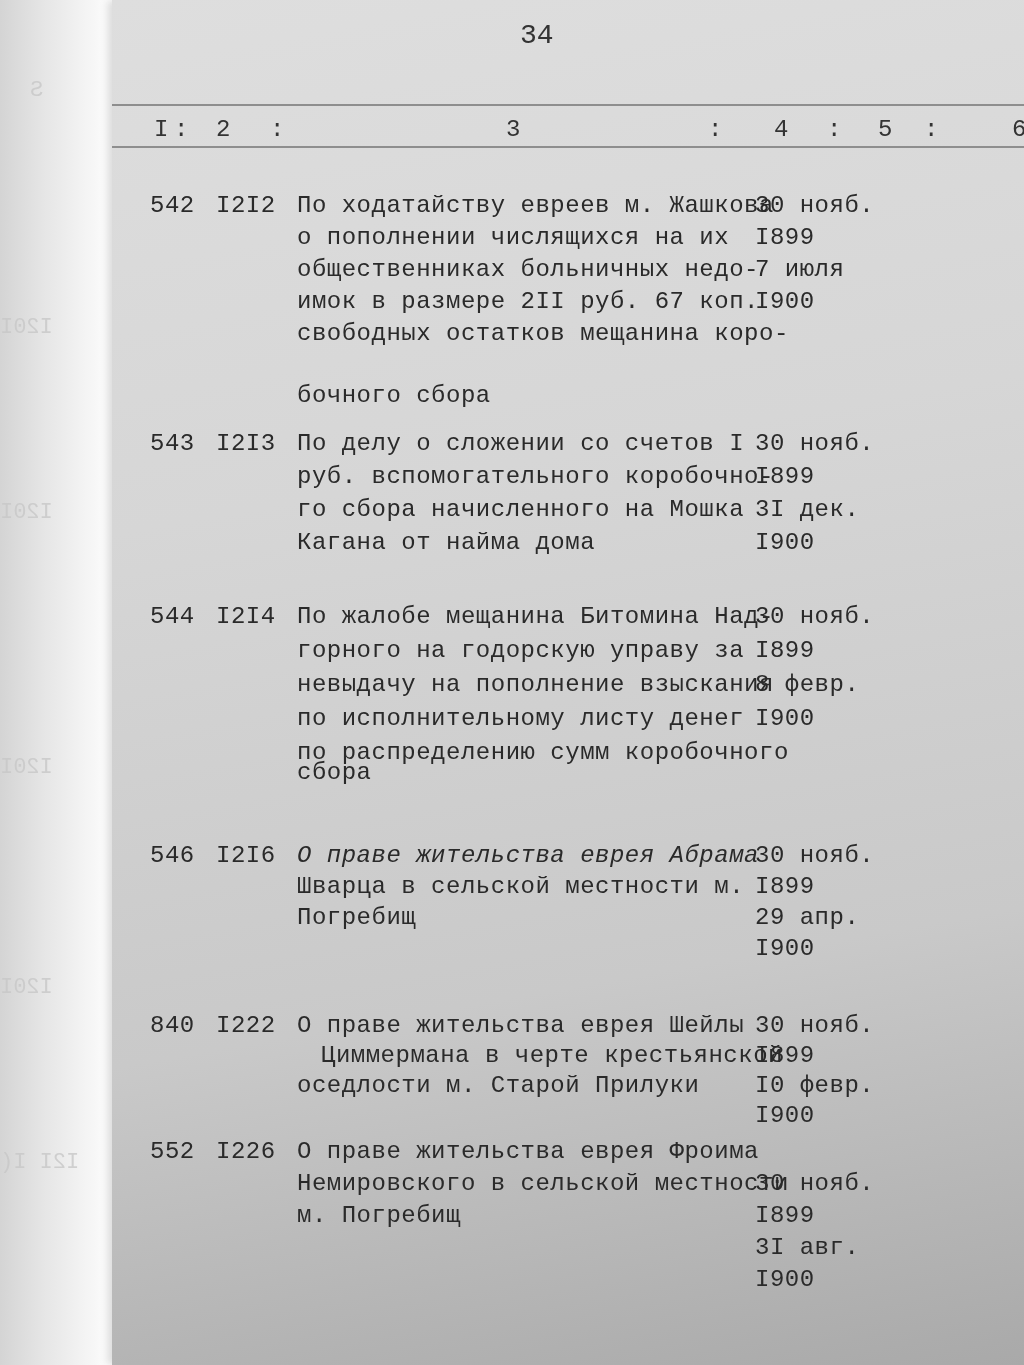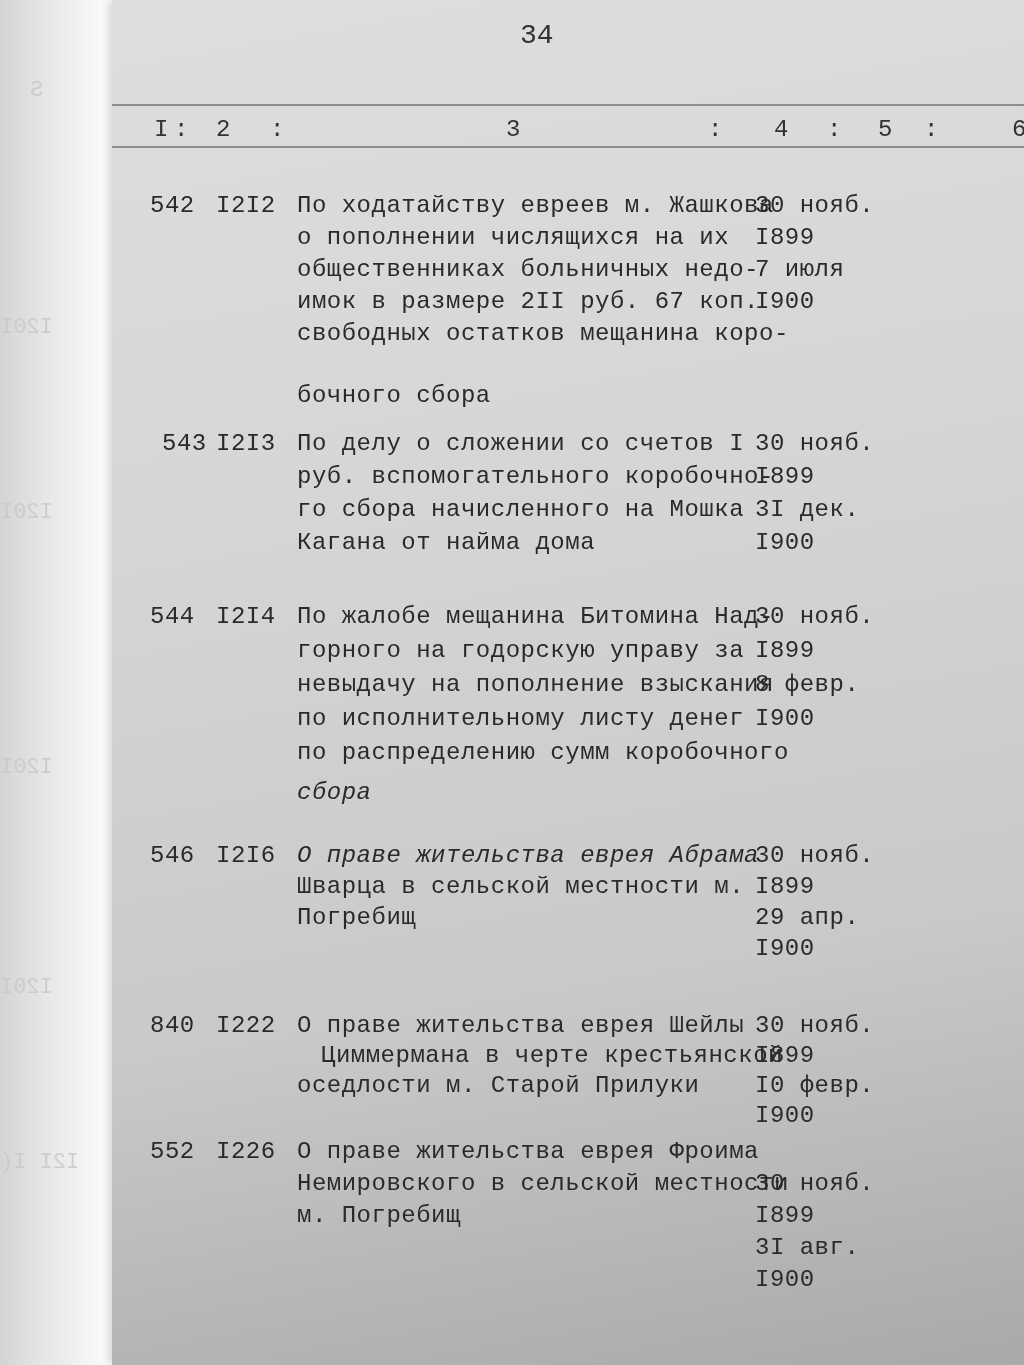--- a/index.html
+++ b/index.html
@@ -87,21 +87,21 @@
     </div>
     <div class="dates">
       <span class="date-line" style="top:0px;">30 нояб.</span>
       <span class="date-line" style="top:32px;">I899</span>
       <span class="date-line" style="top:64px;">7 июля</span>
       <span class="date-line" style="top:96px;">I900</span>
     </div>
   </div>
 
   <div class="entry" style="top:428px;">
-    <span class="num" style="top:0;margin-left:12px;">543</span>
+    <span class="num" style="top:0;">543</span>
     <span class="code" style="top:0;">I2I3</span>
     <div class="desc">
       <span class="desc-line" style="top:0px;">По делу о сложении со счетов I</span>
       <span class="desc-line" style="top:33px;">руб. вспомогательного коробочно-</span>
       <span class="desc-line" style="top:66px;">го сбора начисленного на Мошка</span>
       <span class="desc-line" style="top:99px;">Кагана от найма дома</span>
     </div>
     <div class="dates">
       <span class="date-line" style="top:0px;">30 нояб.</span>
       <span class="date-line" style="top:33px;">I899</span>
@@ -112,21 +112,21 @@
 
   <div class="entry" style="top:601px;">
     <span class="num" style="top:0;">544</span>
     <span class="code" style="top:0;">I2I4</span>
     <div class="desc">
       <span class="desc-line" style="top:0px;">По жалобе мещанина Битомина Над-</span>
       <span class="desc-line" style="top:34px;">горного на годорскую управу за</span>
       <span class="desc-line" style="top:68px;">невыдачу на пополнение взыскания</span>
       <span class="desc-line" style="top:102px;">по исполнительному листу денег</span>
       <span class="desc-line" style="top:136px;">по распределению сумм коробочного</span>
-      <span class="desc-line" style="top:176px;font-style:italic;">сбора</span>
+      <span class="desc-line" style="top:156px;">сбора</span>
     </div>
     <div class="dates">
       <span class="date-line" style="top:0px;">30 нояб.</span>
       <span class="date-line" style="top:34px;">I899</span>
       <span class="date-line" style="top:68px;">8 февр.</span>
       <span class="date-line" style="top:102px;">I900</span>
     </div>
   </div>
 
   <div class="entry" style="top:840px;">

